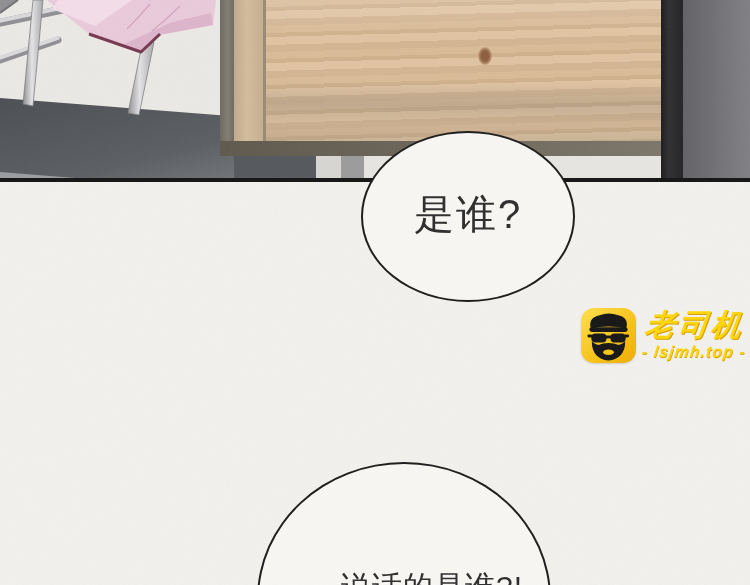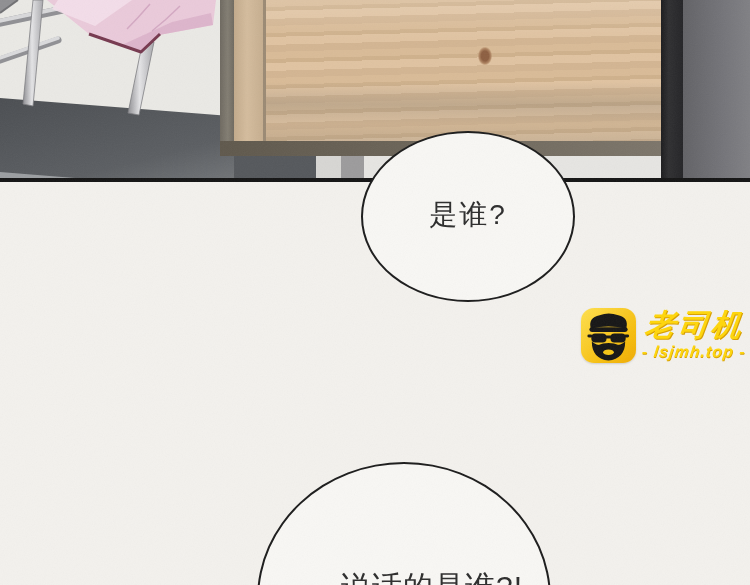--- a/index.html
+++ b/index.html
@@ -29,21 +29,21 @@
   .strip-lt2{left:364px;top:156px;width:297px;height:24px;background:#e6e5e2;}
 
   .dark-strip{left:661px;top:0;width:22px;height:181px;background:linear-gradient(to right,#1c1c1e,#2f2f31 35%,#242427);}
   .right-panel{left:683px;top:0;width:67px;height:181px;background:linear-gradient(to right,#626266,#747479 60%,#808084);}
 
   .divider{position:absolute;left:0;top:178px;width:750px;height:4px;background:#141414;z-index:5;}
 
   
   .bubble{position:absolute;background:#f8f7f4;border:2.5px solid #1c1c1c;border-radius:50%;z-index:10;}
   .bubble1{left:361px;top:131px;width:210px;height:167px;display:flex;align-items:center;justify-content:center;}
-  .bubble1 .btxt{font-size:28px;color:#2d2d2d;letter-spacing:2px;transform:translateY(-2px);}
+  .bubble1 .btxt{font-size:40px;color:#2d2d2d;letter-spacing:2px;transform:translateY(-2px);}
   .bubble2{left:257px;top:462px;width:290px;height:270px;}
   .bubble2-text{position:absolute;left:322px;top:567px;width:220px;text-align:center;
     font-size:30px;color:#2d2d2d;letter-spacing:1px;z-index:11;white-space:nowrap;}
 
   
   .watermark{position:absolute;left:581px;top:304px;width:170px;height:62px;z-index:8;display:flex;align-items:center;}
   .wm-icon{width:55px;height:55px;border-radius:13px;background:linear-gradient(135deg,#ffe04e,#f6bd0c 70%,#efab06);
     flex:0 0 auto;display:flex;align-items:center;justify-content:center;box-shadow:0 1px 2px rgba(0,0,0,.15);}
   .wm-texts{margin-left:8px;transform:skewX(-7deg);}
   .wm-name{font-size:30px;line-height:30px;font-weight:800;font-style:italic;color:#ffd60a;

